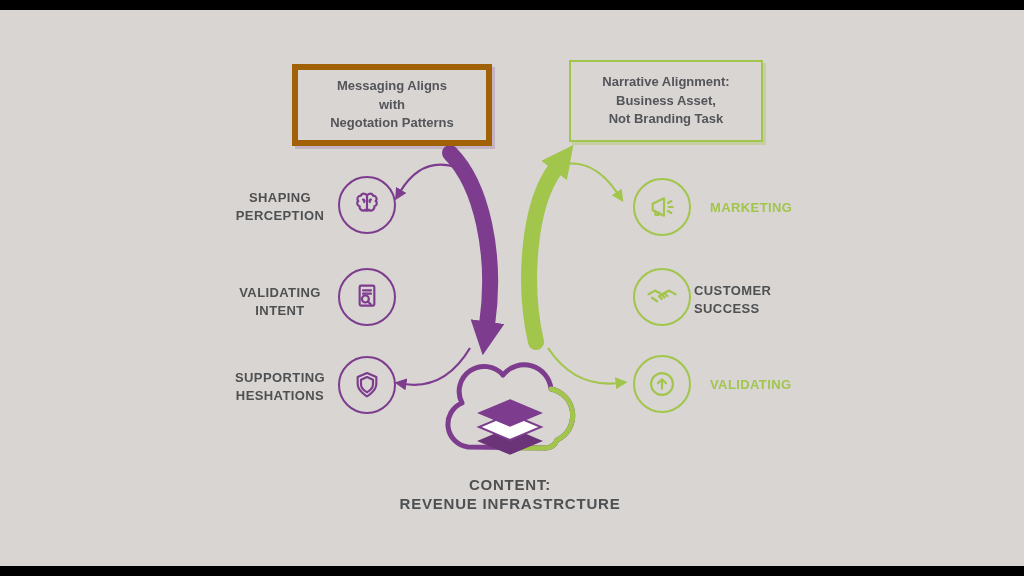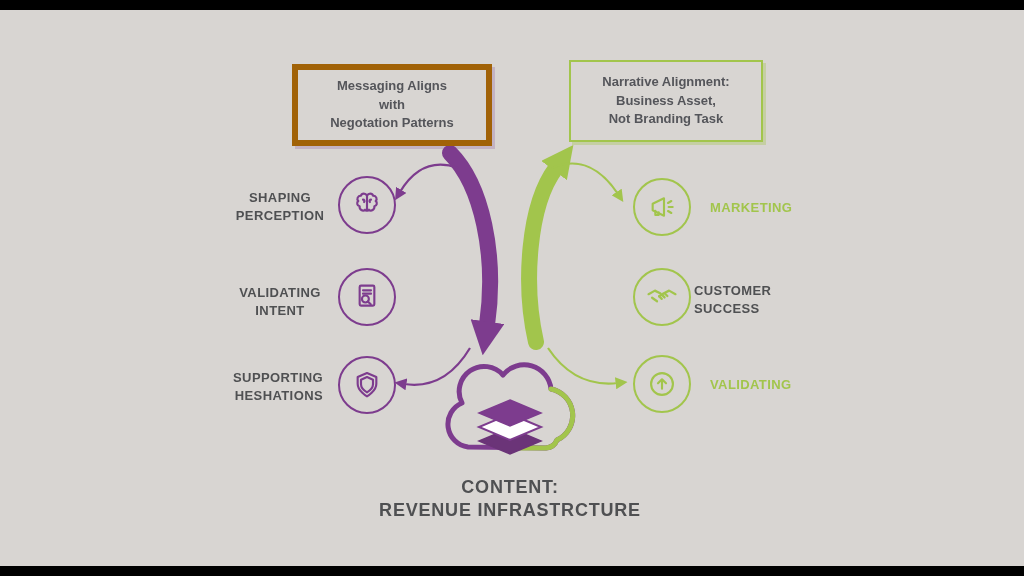--- a/index.html
+++ b/index.html
@@ -43,21 +43,21 @@
   .side-label{
     position:absolute;font-weight:bold;font-size:13px;letter-spacing:.4px;
     line-height:1.35;color:#4f5052;
   }
   .side-label.left{width:104px;text-align:center;}
   .side-label.right{width:130px;text-align:left;}
   .side-label.greentext{color:#a2c54c;}
 
   .center-label{
     position:absolute;left:340px;top:476px;width:340px;text-align:center;
-    font-weight:bold;font-size:18px;letter-spacing:.8px;line-height:1.25;
+    font-weight:bold;font-size:15px;letter-spacing:.8px;line-height:1.25;
     color:#4f5052;
   }
 
   .overlay{position:absolute;left:0;top:0;width:1024px;height:576px;pointer-events:none;}
   .icon-svg{display:block;}
 </style>
 </head>
 <body>
 
 <div class="stage">
@@ -118,21 +118,21 @@
   <div class="circle purple" style="left:338px;top:268px;">
     <svg class="icon-svg" width="32" height="32" viewBox="0 0 24 24" fill="none" stroke="#7d3c8e" stroke-width="1.6" stroke-linecap="round" stroke-linejoin="round">
       <rect x="6.5" y="3.5" width="11" height="15" rx="1"></rect>
       <path d="M9 7 H15"></path>
       <path d="M9 9.5 H15"></path>
       <circle cx="10.8" cy="13.5" r="2.6"></circle>
       <path d="M12.6 15.3 L14.8 17.5"></path>
     </svg>
   </div>
 
-  <div class="side-label left pre" style="left:219px;top:369px;text-align:right;">SUPPORTING
+  <div class="side-label left pre" style="left:228px;top:369px;">SUPPORTING
 HESHATIONS</div>
   <div class="circle purple" style="left:338px;top:356px;">
     <svg class="icon-svg" width="32" height="32" viewBox="0 0 24 24" fill="none" stroke="#7d3c8e" stroke-width="1.6" stroke-linecap="round" stroke-linejoin="round">
       <path d="M12 3 L19 6 V11 C19 16.5 12 20.5 12 20.5 C12 20.5 5 16.5 5 11 V6 Z"></path>
       <path d="M12 6 L16.5 8 V11.5 C16.5 15 12 17.5 12 17.5 C12 17.5 7.5 15 7.5 11.5 V8 Z"></path>
     </svg>
   </div>
 
   <div class="circle green" style="left:633px;top:178px;">
     <svg class="icon-svg" width="32" height="32" viewBox="0 0 24 24" fill="none" stroke="#a2c54c" stroke-width="1.6" stroke-linecap="round" stroke-linejoin="round">

